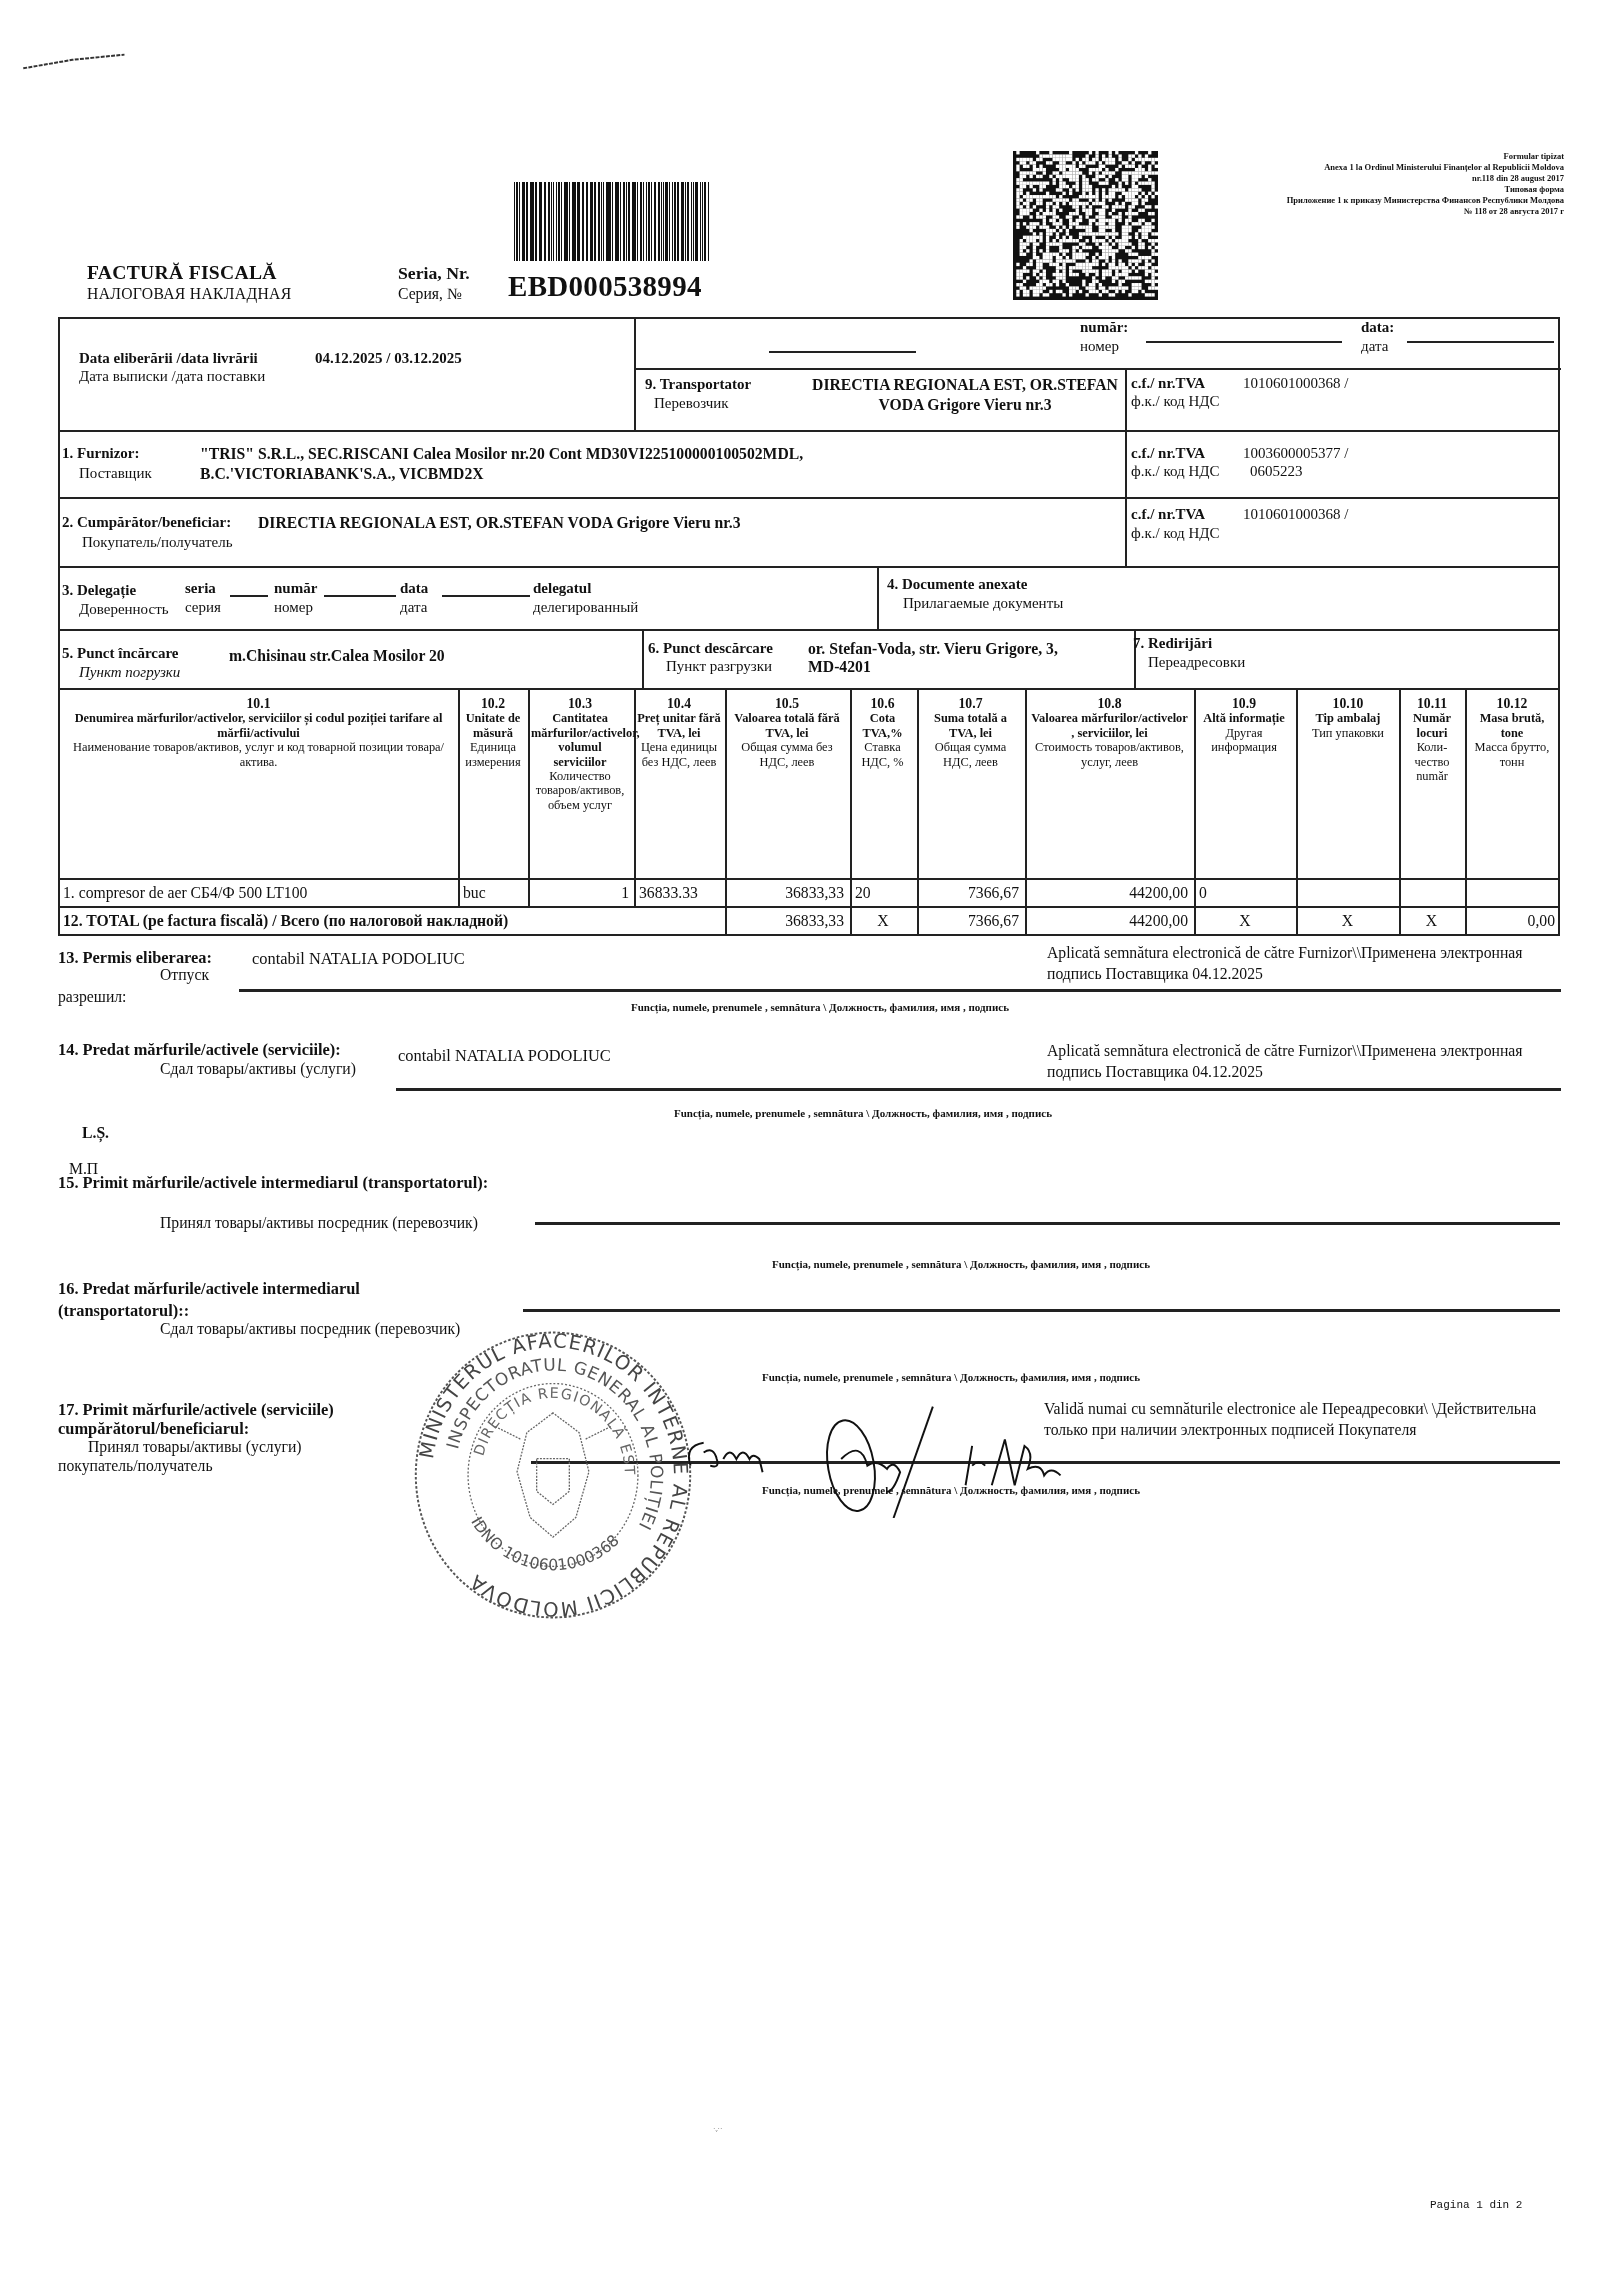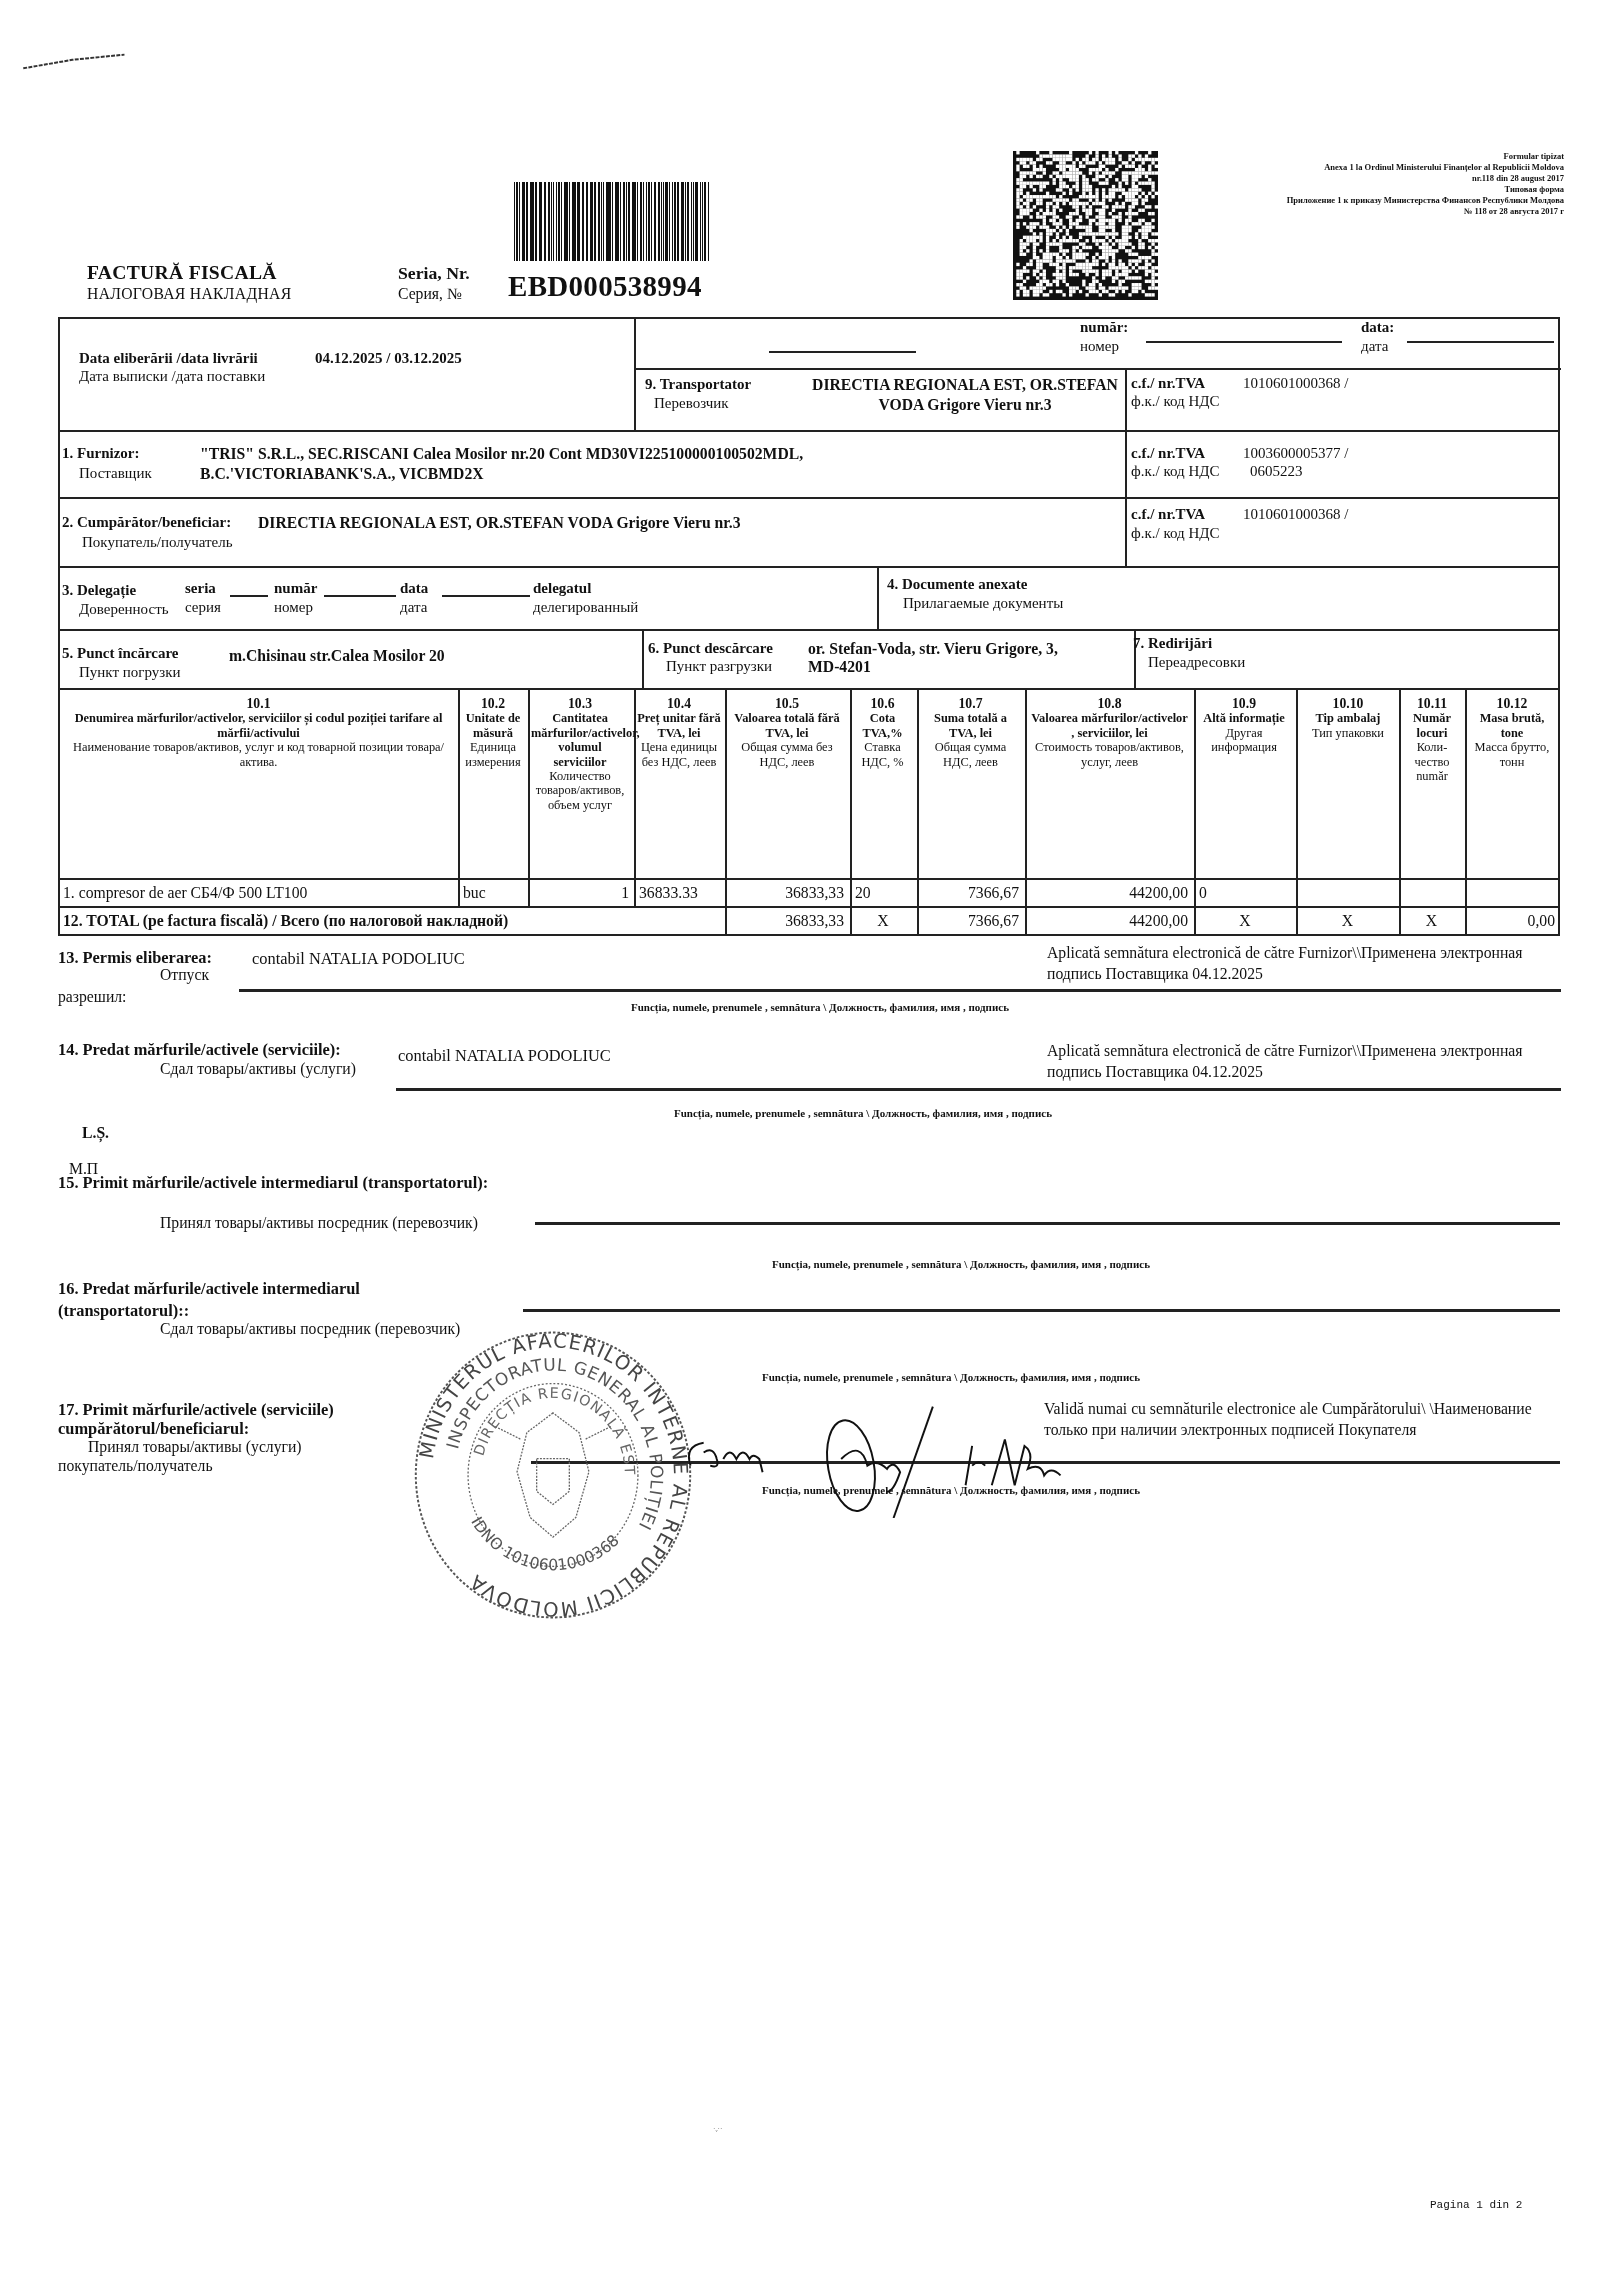--- a/index.html
+++ b/index.html
@@ -1188,21 +1188,21 @@
 <div class="abs lbl-b" style="left:400px;top:580px;">data</div>
 <div class="abs lbl" style="left:400px;top:599px;">дата</div>
 <div class="abs" style="left:442px;top:590px;width:88px;border-bottom:2px solid #222;height:5.2px;"></div>
 <div class="abs lbl-b" style="left:533px;top:580px;">delegatul</div>
 <div class="abs lbl" style="left:533px;top:599px;">делегированный</div>
 
 <div class="abs lbl-b" style="left:887px;top:576px;">4. Documente anexate</div>
 <div class="abs lbl" style="left:903px;top:595px;">Прилагаемые документы</div>
 
 <div class="abs lbl-b" style="left:62px;top:645px;">5. Punct încărcare</div>
-<div class="abs lbl" style="left:79px;top:664px;">Пункт погрузки</div>
+<div class="abs lbl" style="left:79px;top:664px;font-style:italic;">Пункт погрузки</div>
 <div class="abs val" style="left:229px;top:647px;">m.Chisinau str.Calea Mosilor 20</div>
 
 <div class="abs lbl-b" style="left:648px;top:640px;">6. Punct descărcare</div>
 <div class="abs lbl" style="left:666px;top:658px;">Пункт разгрузки</div>
 <div class="abs val" style="left:808px;top:640px;">or. Stefan-Voda, str. Vieru Grigore, 3,</div>
 <div class="abs val" style="left:808px;top:658px;">MD-4201</div>
 
 <div class="abs lbl-b" style="left:1133px;top:635px;">7. Redirijări</div>
 <div class="abs lbl" style="left:1148px;top:654px;">Переадресовки</div>
 
@@ -1322,21 +1322,21 @@
 <div class="abs sig-label" style="left:58px;top:1279px;">16. Predat mărfurile/activele intermediarul</div>
 <div class="abs sig-label" style="left:58px;top:1301px;">(transportatorul)::</div>
 <div class="abs sig-ru" style="left:160px;top:1320px;">Сдал товары/активы посредник (перевозчик)</div>
 <div class="sig-line" style="left:523px;top:1309px;width:1037px;"></div>
 <div class="abs caption" style="left:762px;top:1371px;">Funcția, numele, prenumele , semnătura \ Должность, фамилия, имя , подпись</div>
 
 <div class="abs sig-label" style="left:58px;top:1400px;">17. Primit mărfurile/activele (serviciile)</div>
 <div class="abs sig-label" style="left:58px;top:1419px;">cumpărătorul/beneficiarul:</div>
 <div class="abs sig-ru" style="left:88px;top:1438px;">Принял товары/активы (услуги)</div>
 <div class="abs sig-ru" style="left:58px;top:1457px;">покупатель/получатель</div>
-<div class="abs sig-note" style="left:1044px;top:1398px;width:510px;">Validă numai cu semnăturile electronice ale Cumpărătorului\ \Наименование только при наличии электронных подписей Покупателя</div>
+<div class="abs sig-note" style="left:1044px;top:1398px;width:510px;">Validă numai cu semnăturile electronice ale Переадресовки\ \Действительна только при наличии электронных подписей Покупателя</div>
 <div class="sig-line" style="left:531px;top:1461px;width:1029px;"></div>
 <div class="abs caption" style="left:762px;top:1484px;">Funcția, numele, prenumele , semnătura \ Должность, фамилия, имя , подпись</div>
 
 <div class="abs stamp">
   <svg width="288" height="294" viewBox="0 0 440 450">
     <defs>
       <path id="st-outer" d="M220,225 m-185,0 a185,195 0 1,1 370,0 a185,195 0 1,1 -370,0"></path>
       <path id="st-mid" d="M220,225 m-150,0 a150,160 0 1,1 300,0 a150,160 0 1,1 -300,0"></path>
       <path id="st-inner" d="M220,225 m-110,0 a110,118 0 1,1 220,0"></path>
       <path id="st-bottom" d="M80,260 a145,150 0 0,0 280,0"></path>

